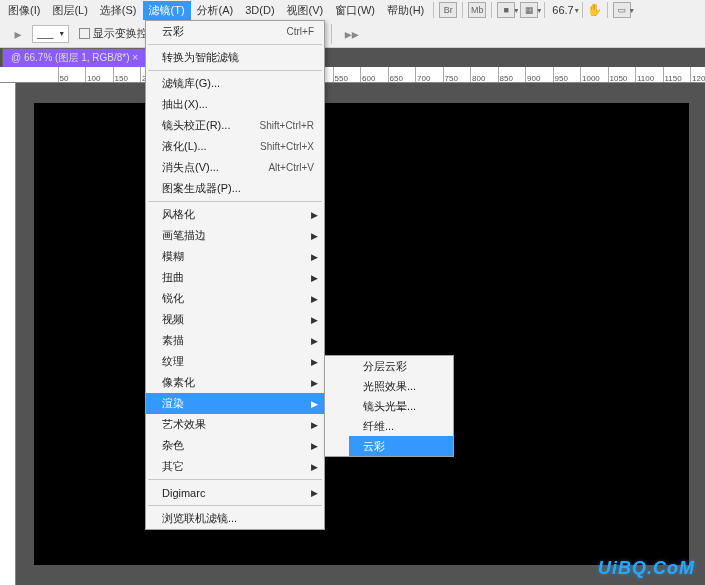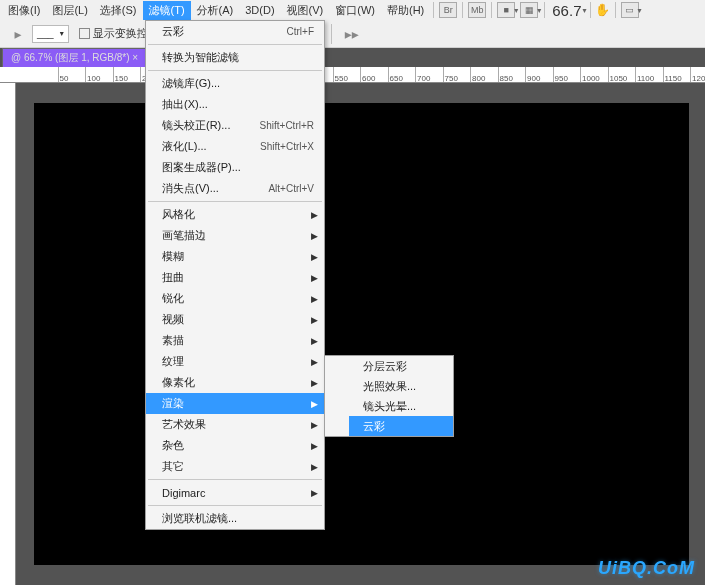--- a/index.html
+++ b/index.html
@@ -3,21 +3,21 @@
 <meta charset="utf-8">
 <style>
 * { margin: 0; padding: 0; box-sizing: border-box; font-family: "Microsoft YaHei", Arial, sans-serif; }
 body { width: 705px; height: 585px; background: #fff; overflow: hidden; position: relative; }
 
 .menubar { height: 20px; background: #f0f0f0; display: flex; align-items: center; padding: 0 2px; font-size: 11px; color: #333; white-space: nowrap; }
 .menubar .top-item { padding: 2px 6px; cursor: default; }
 .menubar .top-item.active { background: #3399ff; color: #fff; }
 .menubar .sep-v { width: 1px; height: 16px; background: #c0c0c0; margin: 0 3px; }
 .menubar .tool-btn { width: 18px; height: 16px; border: 1px solid #aaa; background: #e8e8e8; margin: 0 2px; font-size: 9px; display:flex;align-items:center;justify-content:center;color:#666;}
-.menubar .zoom-box { font-size: 15px; padding: 0 4px; }
+.menubar .zoom-box { font-size: 11px; padding: 0 4px; }
 .menubar .arrow-dn { font-size: 8px; color: #666; margin-left: -3px; }
 .menubar .handicon { width:18px;height:16px;font-size:12px;display:flex;align-items:center;justify-content:center;color:#666;}
 
 .optbar { height: 28px; background: #f0f0f0; display: flex; align-items: center; font-size: 11px; color: #333; padding: 0 4px; border-bottom: 1px solid #d0d0d0; }
 .optbar .dd { height: 18px; padding: 0 4px; border: 1px solid #bbb; background:#fff; display:flex; align-items:center; font-size:10px; }
 .optbar .chk { width: 11px; height: 11px; border: 1px solid #888; margin-right: 3px; }
 .optbar .icon { width: 20px; height: 18px; margin: 0 4px; display:flex; align-items:center; justify-content:center; color:#888; font-size:14px;}
 .optbar .sep-v { width:1px;height:20px;background:#c0c0c0;margin:0 6px;}
 
 .tabbar { height: 19px; background: #535353; display:flex; align-items:flex-end; padding-left: 2px; }
@@ -199,26 +199,26 @@
     </div>
     <div class="mi">
       <span>镜头校正(R)...</span>
       <span class="sc">Shift+Ctrl+R</span>
     </div>
     <div class="mi">
       <span>液化(L)...</span>
       <span class="sc">Shift+Ctrl+X</span>
     </div>
     <div class="mi">
-      <span>图案生成器(P)...</span>
-    </div>
-    <div class="mi">
       <span>消失点(V)...</span>
       <span class="sc">Alt+Ctrl+V</span>
     </div>
+    <div class="mi">
+      <span>图案生成器(P)...</span>
+    </div>
     <div class="msep"></div>
     <div class="mi">
       <span>风格化</span>
       <span class="tri">▶</span>
     </div>
     <div class="mi">
       <span>画笔描边</span>
       <span class="tri">▶</span>
     </div>
     <div class="mi">
@@ -279,18 +279,21 @@
 <div class="submenu" id="sub">
     <div class="mi">
       <span>分层云彩</span>
     </div>
     <div class="mi">
       <span>光照效果...</span>
     </div>
     <div class="mi">
       <span>镜头光晕...</span>
     </div>
+    <div class="mi">
+      <span>纤维...</span>
+    </div>
     <div class="mi hl">
       <span>云彩</span>
     </div>
   </div>
 
 <div class="watermark">UiBQ.CoM</div>
 
 </body></html>

